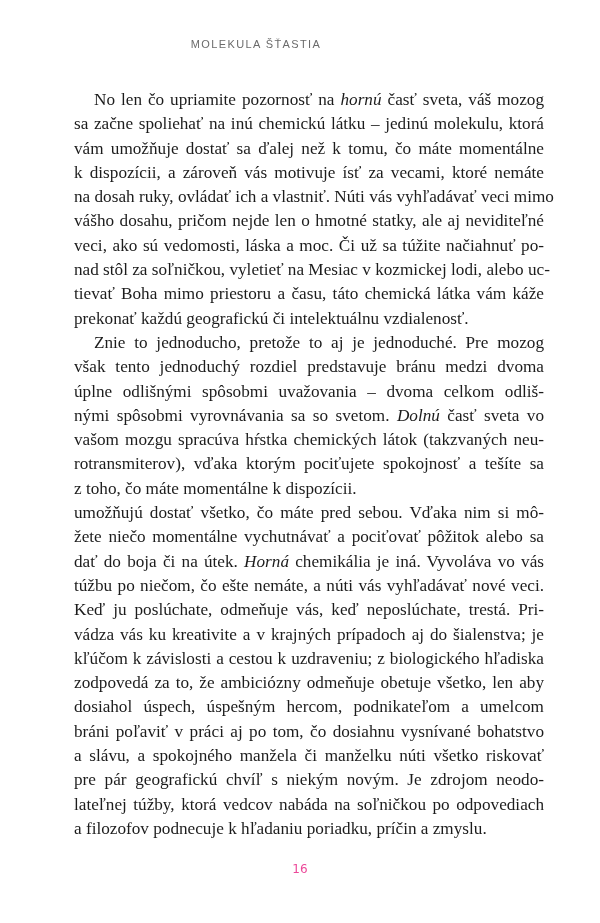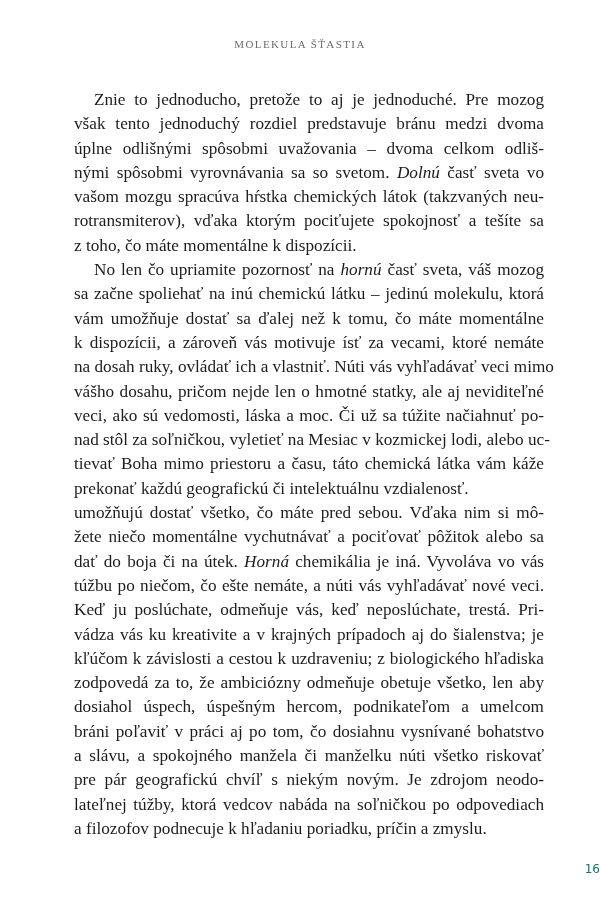--- a/index.html
+++ b/index.html
@@ -1,63 +1,62 @@
 <!DOCTYPE html>
 <html><head>
   <meta charset="utf-8">
   <style>
     html, body { margin: 0; padding: 0; background: #ffffff; }
     body { width: 600px; height: 923px; position: relative; overflow: hidden; }
     .header {
       position: absolute; top: 38px; left: 0; width: 512px; text-align: center;
-      font-family: Liberation Serif, serif; font-size: 11px; letter-spacing: 1.4px;
+      font-family: Liberation Sans, sans-serif; font-size: 11px; letter-spacing: 1.4px;
       color: #6b6b6b;
-      padding-left: 44px;
     }
     .body-text {
       position: absolute; top: 88px; left: 74px; width: 470px;
       font-family: "Liberation Serif", "DejaVu Serif", serif;
       font-size: 17.2px; line-height: 24.3px; color: #1c1c1c;
       text-align: justify; hyphens: manual;
     }
     .line { display: block; white-space: nowrap; text-align: justify; text-align-last: justify; height: 24.3px; }
     .line.last { text-align-last: left; }
     .line.indent { padding-left: 20px; }
     .line i { font-style: italic; }
     .page-number {
-      position: absolute; top: 862px; left: 0; width: 600px; text-align: right;
-      font-family: "DejaVu Sans", sans-serif; font-size: 12px; color: #0f766e;
+      position: absolute; top: 862px; left: 0; width: 600px; text-align: center;
+      font-family: "DejaVu Sans", sans-serif; font-size: 12px; color: #ec4899;
     }
   </style>
 </head>
 <body>
 
 <div class="header">MOLEKULA ŠŤASTIA</div>
 
 <div class="body-text" id="body-text">
-    <div>
-      <span class="line indent">Znie to jednoducho, pretože to aj je jednoduché. Pre mozog</span>
-      <span class="line">však tento jednoduchý rozdiel predstavuje bránu medzi dvoma</span>
-      <span class="line">úplne odlišnými spôsobmi uvažovania – dvoma celkom odliš-</span>
-      <span class="line">nými spôsobmi vyrovnávania sa so svetom. <i>Dolnú</i> časť sveta vo</span>
-      <span class="line">vašom mozgu spracúva hŕstka chemických látok (takzvaných neu-</span>
-      <span class="line">rotransmiterov), vďaka ktorým pociťujete spokojnosť a tešíte sa</span>
-      <span class="line last">z toho, čo máte momentálne k dispozícii.</span>
-    </div>
     <div>
       <span class="line indent">No len čo upriamite pozornosť na <i>hornú</i> časť sveta, váš mozog</span>
       <span class="line">sa začne spoliehať na inú chemickú látku – jedinú molekulu, ktorá</span>
       <span class="line">vám umožňuje dostať sa ďalej než k tomu, čo máte momentálne</span>
       <span class="line">k dispozícii, a zároveň vás motivuje ísť za vecami, ktoré nemáte</span>
       <span class="line">na dosah ruky, ovládať ich a vlastniť. Núti vás vyhľadávať veci mimo</span>
       <span class="line">vášho dosahu, pričom nejde len o hmotné statky, ale aj neviditeľné</span>
       <span class="line">veci, ako sú vedomosti, láska a moc. Či už sa túžite načiahnuť po-</span>
       <span class="line">nad stôl za soľničkou, vyletieť na Mesiac v kozmickej lodi, alebo uc-</span>
       <span class="line">tievať Boha mimo priestoru a času, táto chemická látka vám káže</span>
       <span class="line last">prekonať každú geografickú či intelektuálnu vzdialenosť.</span>
+    </div>
+    <div>
+      <span class="line indent">Znie to jednoducho, pretože to aj je jednoduché. Pre mozog</span>
+      <span class="line">však tento jednoduchý rozdiel predstavuje bránu medzi dvoma</span>
+      <span class="line">úplne odlišnými spôsobmi uvažovania – dvoma celkom odliš-</span>
+      <span class="line">nými spôsobmi vyrovnávania sa so svetom. <i>Dolnú</i> časť sveta vo</span>
+      <span class="line">vašom mozgu spracúva hŕstka chemických látok (takzvaných neu-</span>
+      <span class="line">rotransmiterov), vďaka ktorým pociťujete spokojnosť a tešíte sa</span>
+      <span class="line last">z toho, čo máte momentálne k dispozícii.</span>
     </div>
     <div>
       <span class="line">umožňujú dostať všetko, čo máte pred sebou. Vďaka nim si mô-</span>
       <span class="line">žete niečo momentálne vychutnávať a pociťovať pôžitok alebo sa</span>
       <span class="line">dať do boja či na útek. <i>Horná</i> chemikália je iná. Vyvoláva vo vás</span>
       <span class="line">túžbu po niečom, čo ešte nemáte, a núti vás vyhľadávať nové veci.</span>
       <span class="line">Keď ju poslúchate, odmeňuje vás, keď neposlúchate, trestá. Pri-</span>
       <span class="line">vádza vás ku kreativite a v krajných prípadoch aj do šialenstva; je</span>
       <span class="line">kľúčom k závislosti a cestou k uzdraveniu; z biologického hľadiska</span>
       <span class="line">zodpovedá za to, že ambiciózny odmeňuje obetuje všetko, len aby</span>

